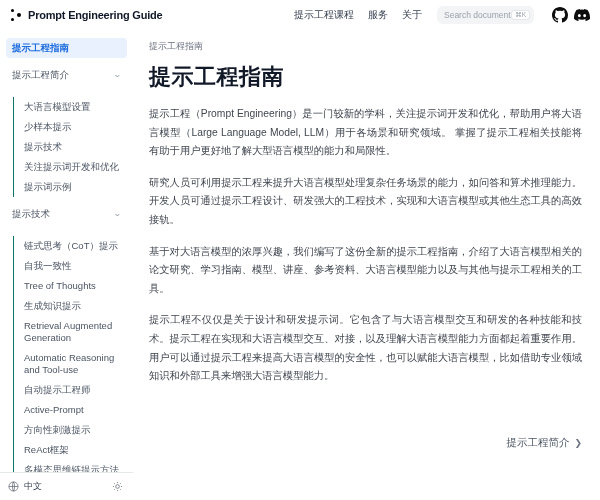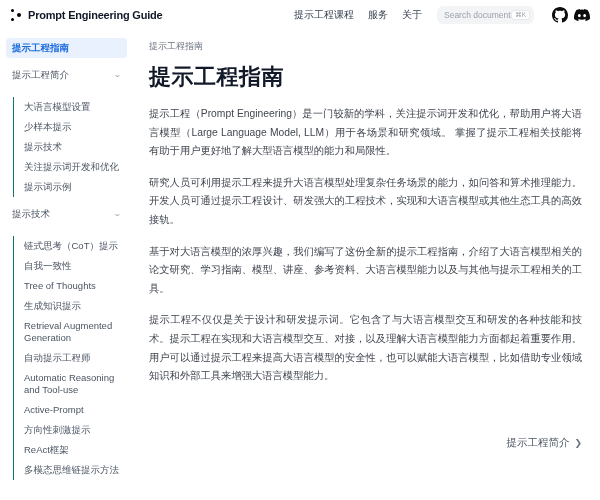--- a/index.html
+++ b/index.html
@@ -130,39 +130,54 @@
           <div class="side-item sub">
             <span>Tree of Thoughts</span>
           </div>
           <div class="side-item sub">
             <span>生成知识提示</span>
           </div>
           <div class="side-item sub">
             <span>Retrieval Augmented Generation</span>
           </div>
           <div class="side-item sub">
-            <span>自动提示工程师</span>
+            <span>Automatic Reasoning and Tool-use</span>
           </div>
           <div class="side-item sub">
-            <span>Automatic Reasoning and Tool-use</span>
+            <span>自动提示工程师</span>
           </div>
           <div class="side-item sub">
             <span>Active-Prompt</span>
           </div>
           <div class="side-item sub">
             <span>方向性刺激提示</span>
           </div>
           <div class="side-item sub">
             <span>ReAct框架</span>
           </div>
           <div class="side-item sub">
             <span>多模态思维链提示方法</span>
           </div>
         </div>
       </div>
+    <div class="side-footer">
+      <span class="lang-btn">
+        <svg viewBox="0 0 24 24">
+            <circle cx="12" cy="12" r="10"></circle>
+            <path d="M2 12h20M12 2c3 3.5 3 16.5 0 20M12 2c-3 3.5-3 16.5 0 20"></path>
+          </svg>
+        <span>中文</span>
+      </span>
+      <span class="theme-btn">
+        <svg viewBox="0 0 24 24">
+            <circle cx="12" cy="12" r="4"></circle>
+            <path d="M12 2v2.5M12 19.5V22M2 12h2.5M19.5 12H22M4.9 4.9l1.8 1.8M17.3 17.3l1.8 1.8M19.1 4.9l-1.8 1.8M6.7 17.3l-1.8 1.8"></path>
+          </svg>
+      </span>
+    </div>
   </aside>
 
   <main class="main">
     <div class="breadcrumb">提示工程指南</div>
     <h1 class="page-title">提示工程指南</h1>
     <div id="paragraphs">
         <p class="para">提示工程（Prompt Engineering）是一门较新的学科，关注提示词开发和优化，帮助用户将大语言模型（Large Language Model, LLM）用于各场景和研究领域。 掌握了提示工程相关技能将有助于用户更好地了解大型语言模型的能力和局限性。</p>
         <p class="para">研究人员可利用提示工程来提升大语言模型处理复杂任务场景的能力，如问答和算术推理能力。开发人员可通过提示工程设计、研发强大的工程技术，实现和大语言模型或其他生态工具的高效接轨。</p>
         <p class="para">基于对大语言模型的浓厚兴趣，我们编写了这份全新的提示工程指南，介绍了大语言模型相关的论文研究、学习指南、模型、讲座、参考资料、大语言模型能力以及与其他与提示工程相关的工具。</p>
         <p class="para">提示工程不仅仅是关于设计和研发提示词。它包含了与大语言模型交互和研发的各种技能和技术。提示工程在实现和大语言模型交互、对接，以及理解大语言模型能力方面都起着重要作用。用户可以通过提示工程来提高大语言模型的安全性，也可以赋能大语言模型，比如借助专业领域知识和外部工具来增强大语言模型能力。</p>

